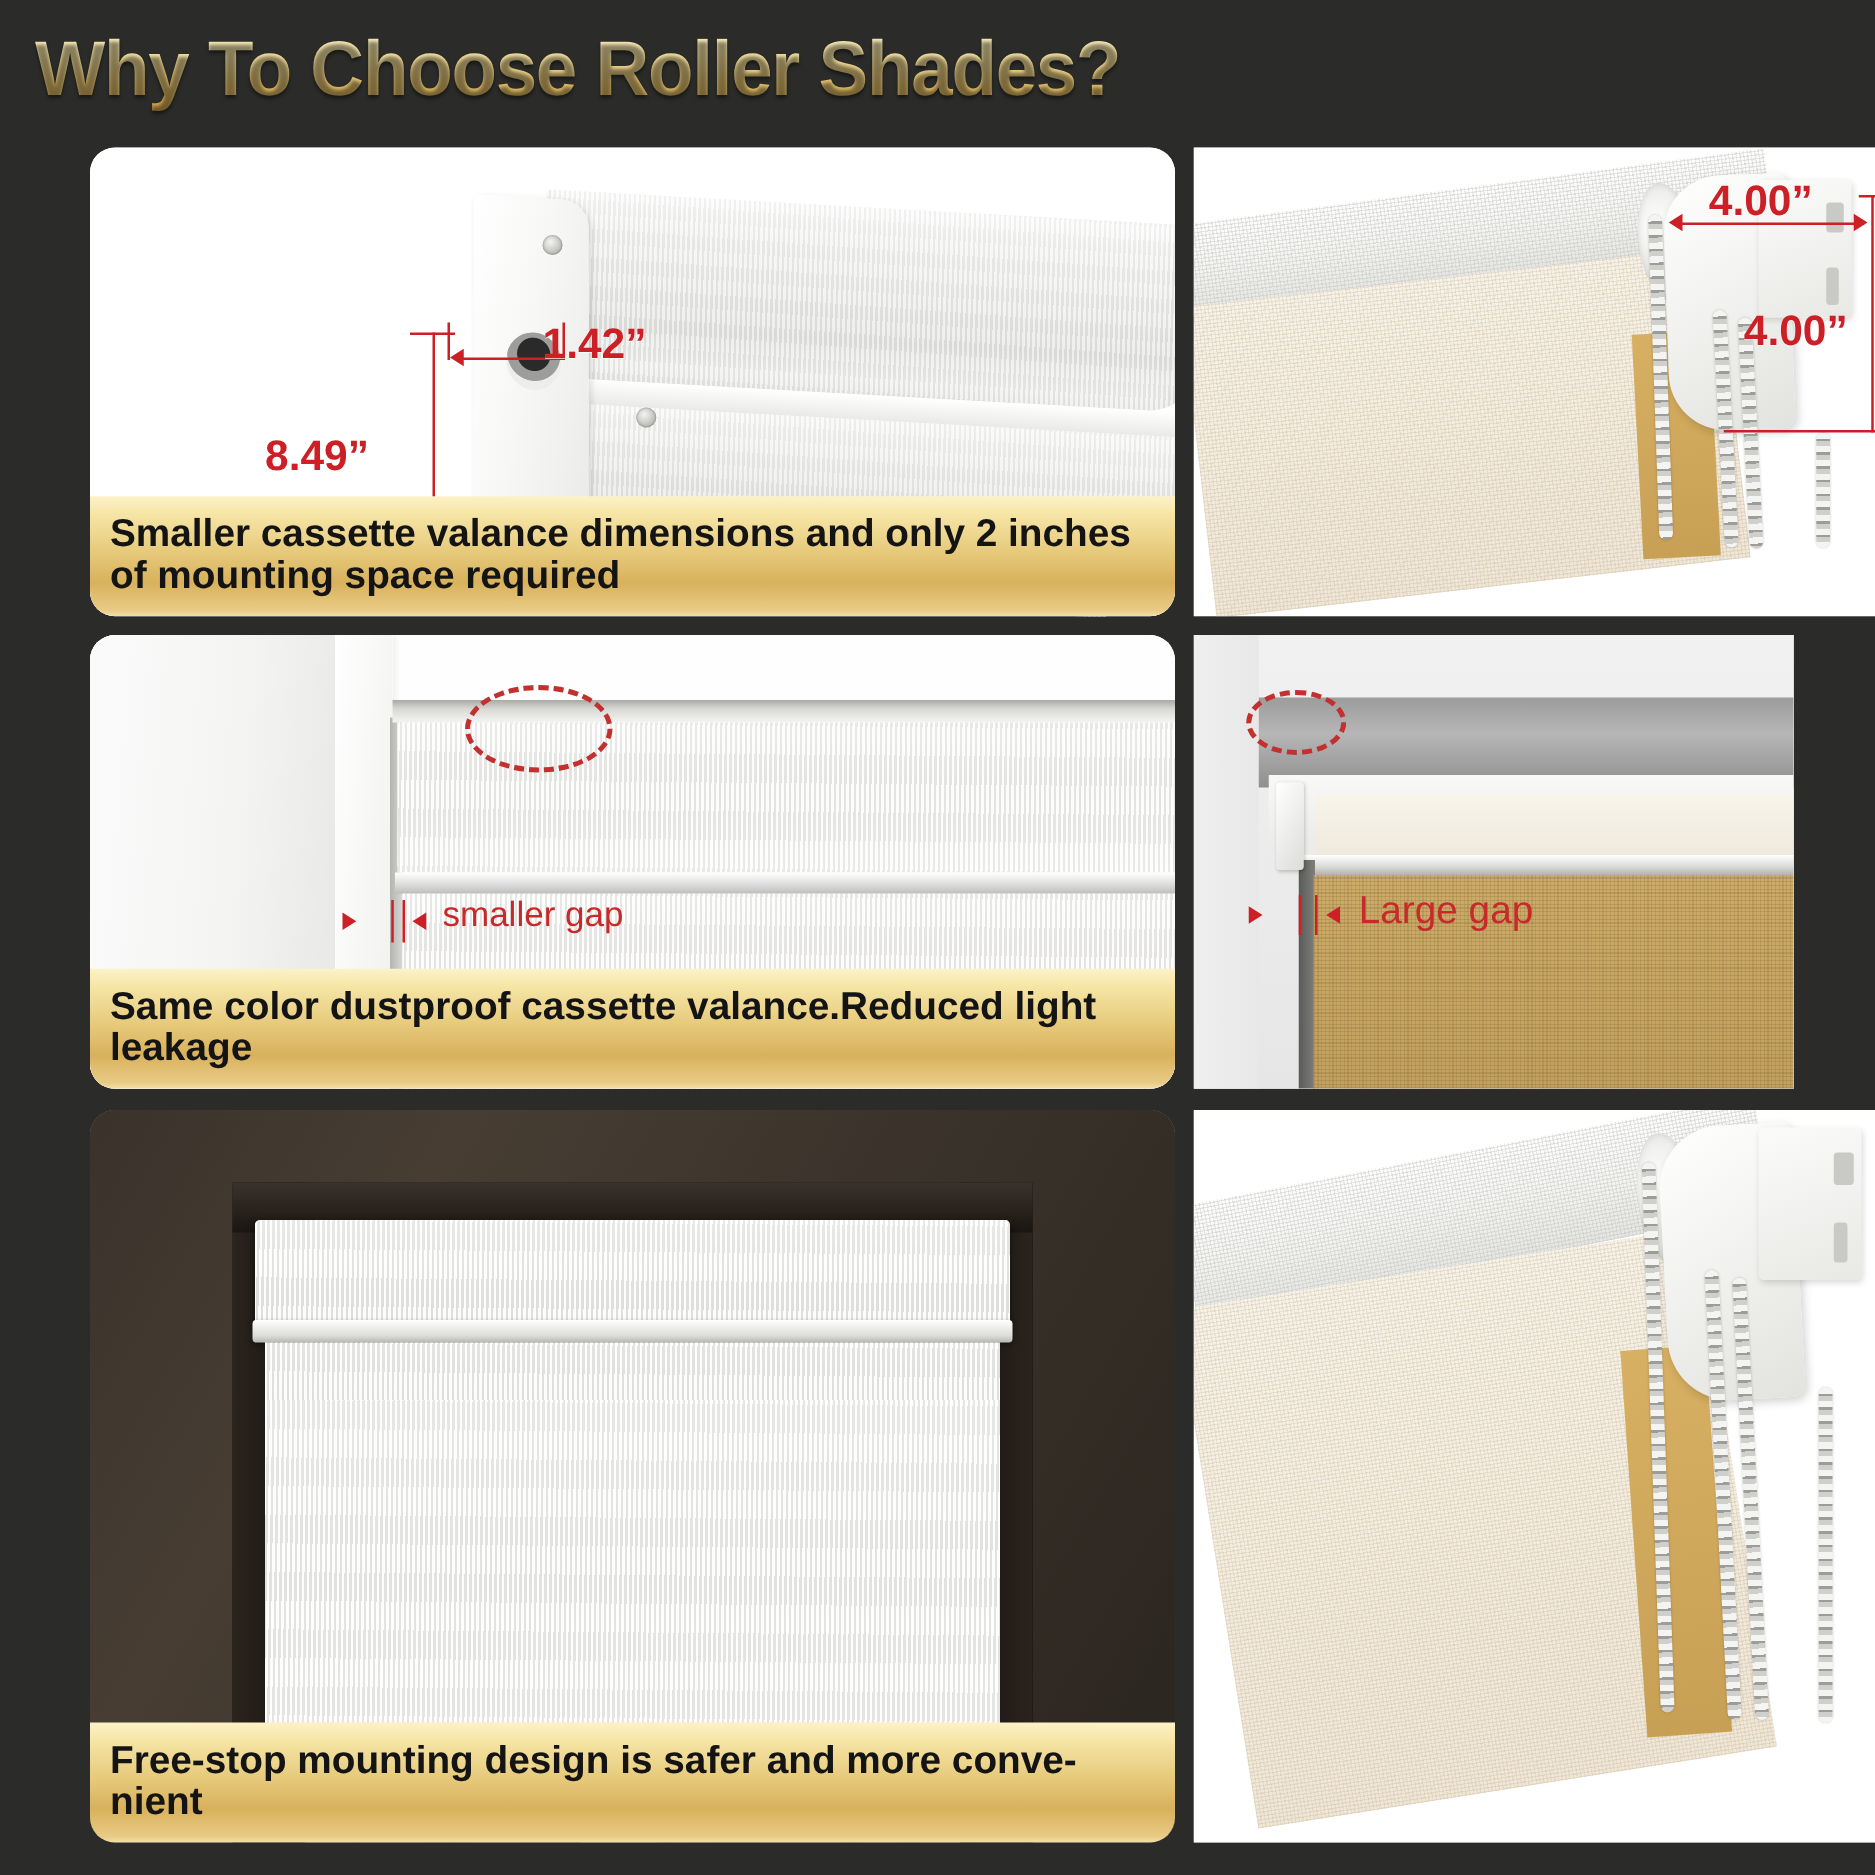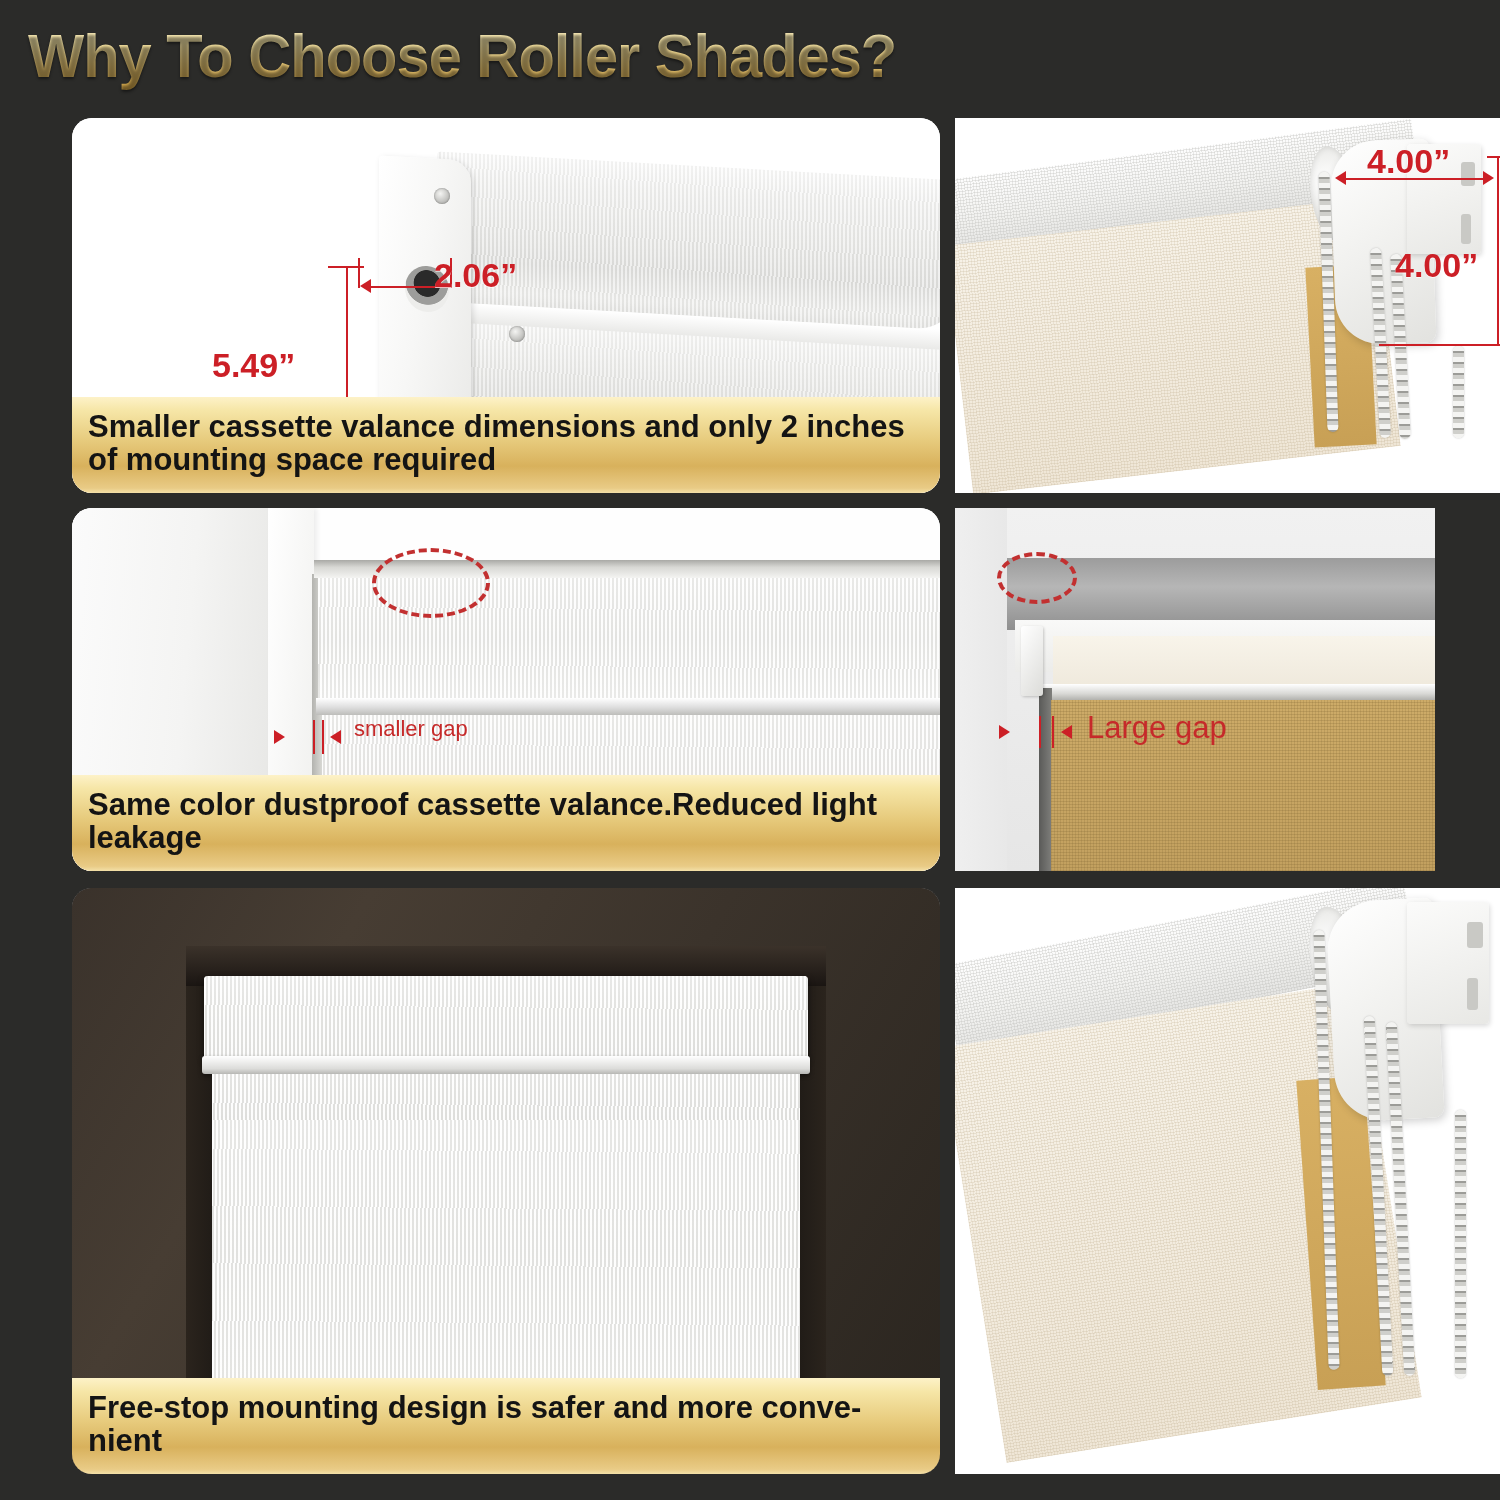--- a/index.html
+++ b/index.html
@@ -384,26 +384,26 @@
         <div class="bracket-hole"></div>
         <div class="bracket-screw s1"></div>
         <div class="bracket-screw s2"></div>
         <div class="bracket-low"></div>
       </div>
 
       <div class="dim-line dim-h" style="left:292px; top:168px; width:88px;"></div>
       <div class="arrow-l" style="left:288px; top:161px;"></div>
       <div class="dim-line dim-v" style="left:286px; top:140px; height:30px;"></div>
       <div class="dim-line dim-v" style="left:378px; top:140px; height:30px;"></div>
-      <div class="dim-label" style="left:362px; top:138px; font-size:34px;">2.06”</div>
+      <div class="dim-label" style="left:362px; top:138px; font-size:34px;">1.42”</div>
 
       <div class="dim-line dim-v" style="left:274px; top:148px; height:200px;"></div>
       <div class="dim-line dim-h" style="left:256px; top:148px; width:36px;"></div>
       <div class="dim-line dim-h" style="left:256px; top:346px; width:36px;"></div>
-      <div class="dim-label" style="left:140px; top:228px; font-size:34px;">5.49”</div>
+      <div class="dim-label" style="left:140px; top:228px; font-size:34px;">8.49”</div>
     </div>
     <div class="cap gold">Smaller cassette valance dimensions and only 2 inches of mounting space required</div>
   </div>
 
   <div class="panel p2">
     <div class="stage beamscene">
       <div class="beam-top" style="left:-10px; top:62px; width:470px; height:74px; transform:rotate(-7.5deg); transform-origin:left top;"></div>
       <div class="beam-fabric" style="left:-10px; top:128px; width:430px; height:250px; transform:rotate(-6.5deg); transform-origin:left top;"></div>
       <div class="beam-tan" style="left:355px; top:148px; width:62px; height:180px; transform:rotate(-3deg);"></div>
 
@@ -440,21 +440,21 @@
       <div class="sh-rail"></div>
       <div class="sh-band2"></div>
       <div class="sh-band3"></div>
 
       <div class="dash-ellipse" style="left:300px; top:40px; width:118px; height:70px;"></div>
 
       <div class="dim-line dim-v" style="left:241px; top:212px; height:34px;"></div>
       <div class="dim-line dim-v" style="left:250px; top:212px; height:34px;"></div>
       <div class="arrow-r" style="left:202px; top:222px;"></div>
       <div class="arrow-l" style="left:258px; top:222px;"></div>
-      <div class="lbl" style="left:282px; top:208px; font-size:22px; font-weight:normal;">smaller gap</div>
+      <div class="lbl" style="left:282px; top:208px; font-size:28px; font-weight:normal;">smaller gap</div>
     </div>
     <div class="cap gold">Same color dustproof cassette valance.Reduced light leakage</div>
   </div>
 
   <div class="panel p4">
     <div class="stage p4scene">
       <div class="p4-wallL"></div>
       <div class="p4-beamtop"></div>
       <div class="p4-beamwhite"></div>
       <div class="p4-fab-cream"></div>

